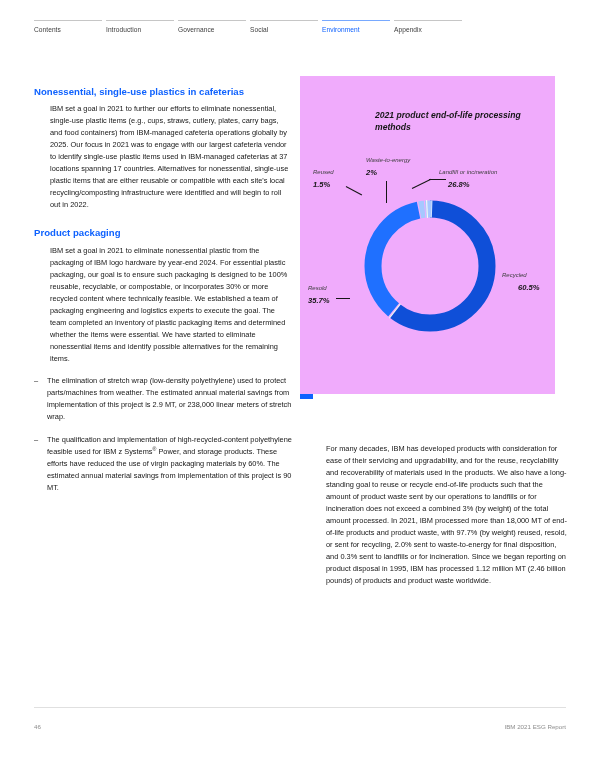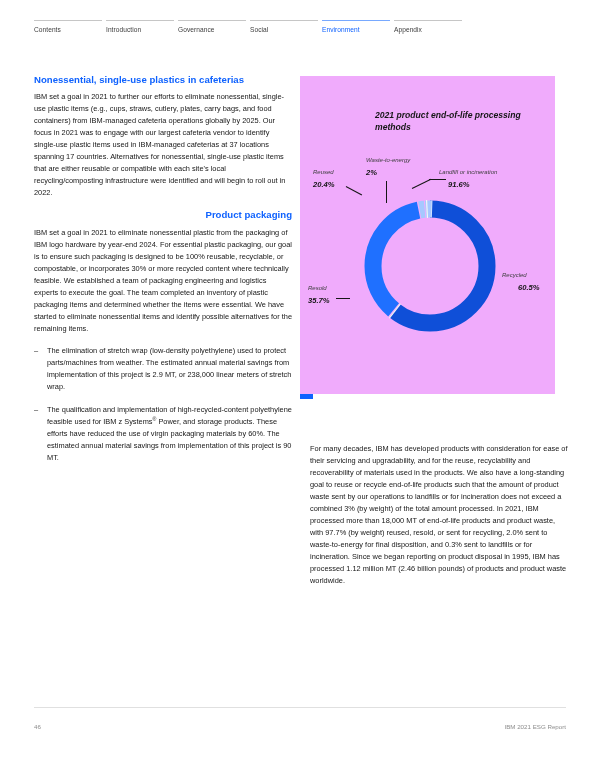--- a/index.html
+++ b/index.html
@@ -60,32 +60,32 @@
     position: absolute;
     top: 443px;
     left: 310px;
     width: 258px;
   }
 
   h2.section-head {
     font-size: 9.6px;
     font-weight: bold;
     color: #0f62fe;
-    margin: 4px 0 5px 0;
+    margin: 16px 0 5px 0;
     line-height: 1.3;
     letter-spacing: 0.01px;
   }
   p.body {
     font-size: 7.4px;
     line-height: 1.62;
-    margin: 0 0 10px 0;
+    margin: 0 0 10px 16px;
     color: #161616;
     letter-spacing: 0.005px;
   }
-  .gap-before { margin-top: 11px; text-align: right; }
+  .gap-before { margin-top: 11px; }
 
   
   .bullet {
     display: flex;
     font-size: 7.4px;
     line-height: 1.62;
     margin-bottom: 11px;
   }
   .bullet .dash {
     width: 13px;
@@ -203,27 +203,27 @@
 
 </div>
 
 <div class="accent-square"></div>
 
 <div class="col-right-chart">
 
   <div class="chart-title">2021 product end-of-life processing methods</div>
 
   <div class="clabel" style="left:13px; top:93px;">Reused</div>
-  <div class="cvalue" style="left:13px; top:104px;">20.4%</div>
+  <div class="cvalue" style="left:13px; top:104px;">1.5%</div>
 
   <div class="clabel" style="left:66px; top:81px;">Waste-to-energy</div>
   <div class="cvalue" style="left:66px; top:92px;">2%</div>
 
   <div class="clabel" style="left:139px; top:93px;">Landfill or incineration</div>
-  <div class="cvalue" style="left:148px; top:104px;">91.6%</div>
+  <div class="cvalue" style="left:148px; top:104px;">26.8%</div>
 
   <div class="clabel" style="left:8px; top:209px;">Resold</div>
   <div class="cvalue" style="left:8px; top:220px;">35.7%</div>
 
   <div class="clabel" style="left:202px; top:196px;">Recycled</div>
   <div class="cvalue" style="left:202px; top:207px;margin-left:16px;">60.5%</div>
 
   <div class="lead" style="left:46px; top:110px; width:18px; height:0.9px; transform:rotate(28deg); transform-origin:left center;"></div>
   <div class="lead" style="left:86px; top:105px; width:0.9px; height:22px;"></div>
   <div class="lead" style="left:112px; top:112px; width:21px; height:0.9px; transform:rotate(-26deg); transform-origin:left center;"></div>

